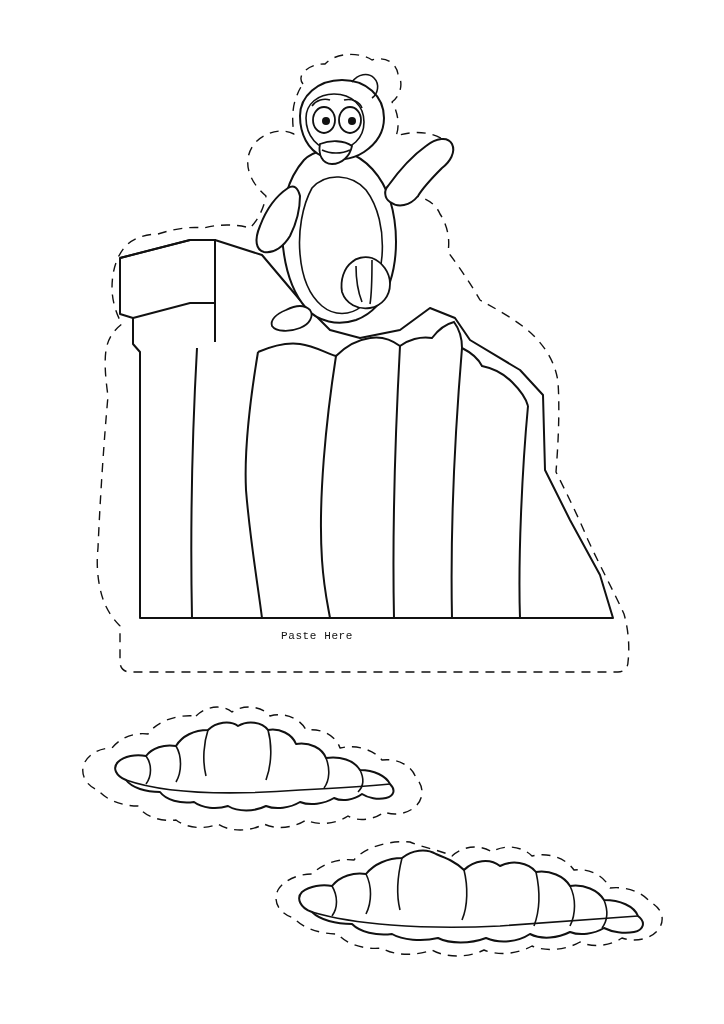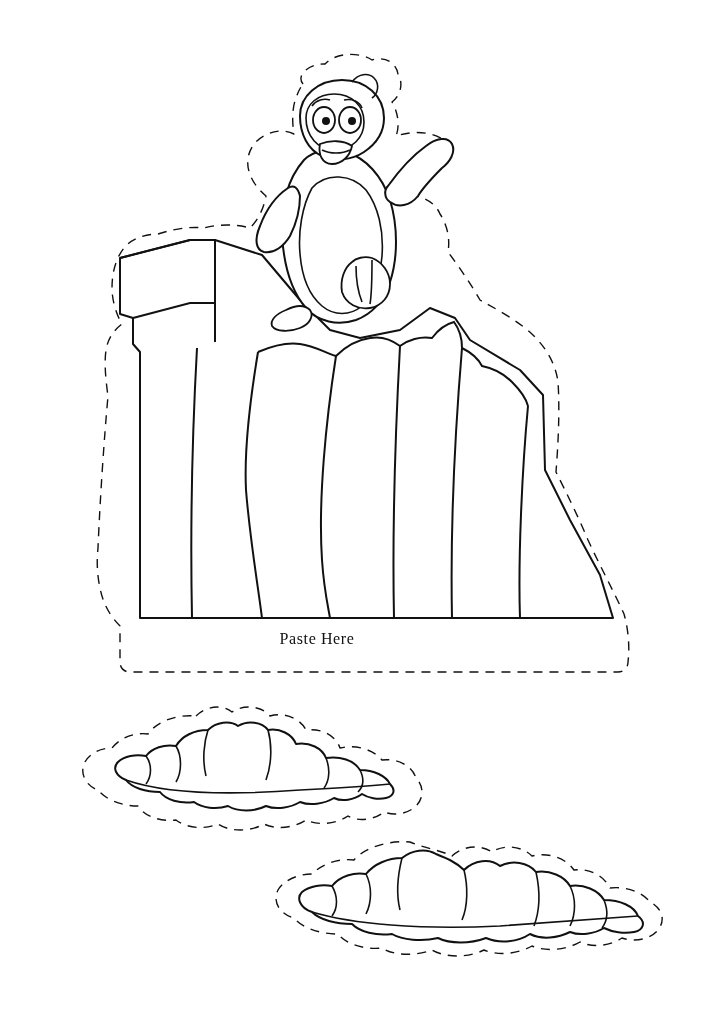--- a/index.html
+++ b/index.html
@@ -21,22 +21,22 @@
   }
   #sheet svg {
     display: block;
   }
   .paste-label {
     position: absolute;
     left: 0;
     top: 630px;
     width: 724px;
     text-align: center;
-    font-family: Liberation Serif, serif;
-    font-size: 16px;
+    font-family: Liberation Mono, monospace;
+    font-size: 11px;
     letter-spacing: 0.6px;
     color: #111111;
   }
   .paste-label-inner {
     display: inline-block;
     transform: translateX(-45px);
   }
 </style>
 </head>
 <body>

